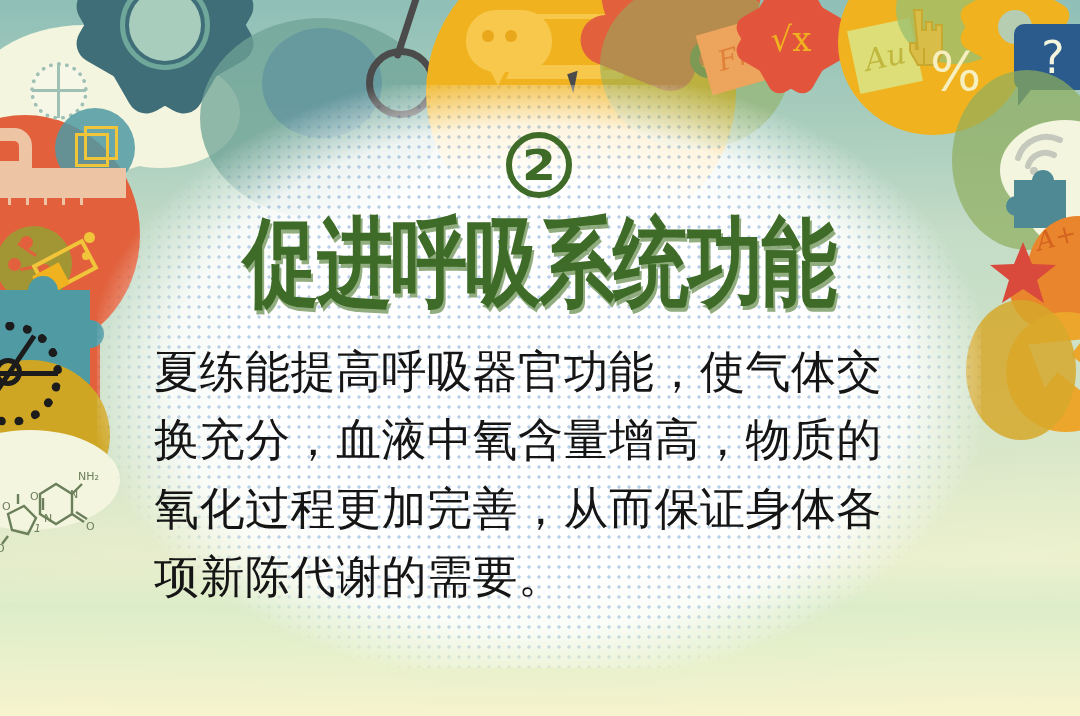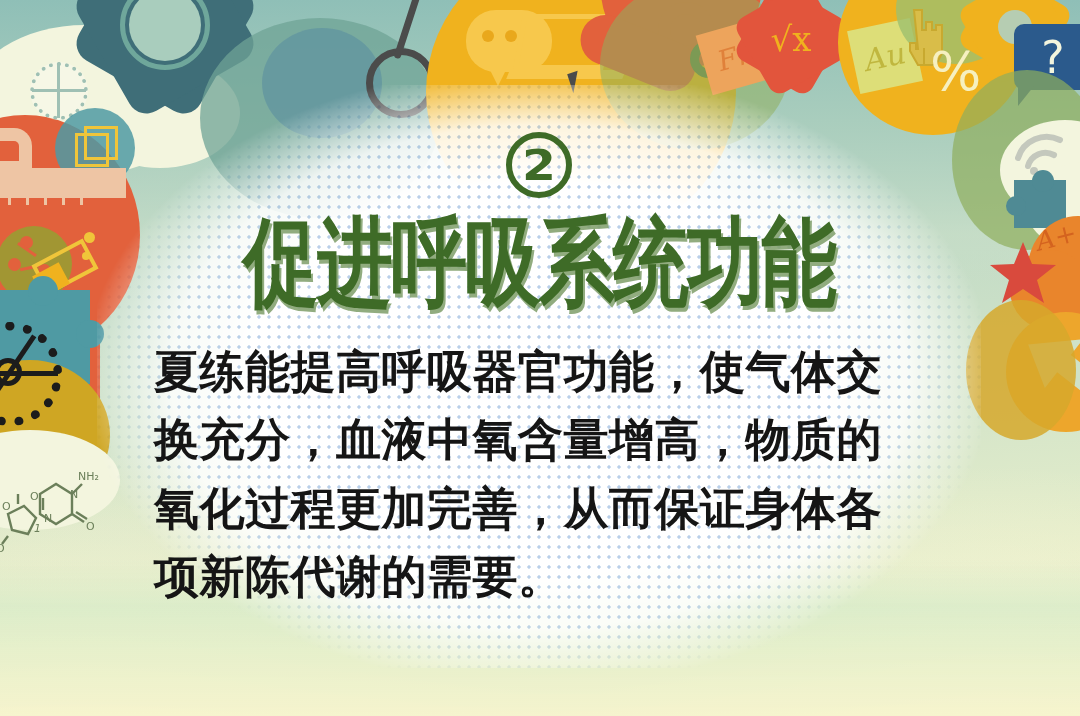--- a/index.html
+++ b/index.html
@@ -80,21 +80,20 @@
 
   .body-text {
     margin-top:48px;
     width:770px;
     font-size:45px;
     line-height:1.52;
     color:#151515;
     font-family:"DejaVu Sans","Liberation Sans",sans-serif;
     text-align:left;
     letter-spacing:0.5px;
-    font-weight:bold;
   }
 </style>
 </head>
 <body>
 
 <div id="stage">
 
   <div class="bg-base"></div>
   <div class="bg-top-band"></div>
 

